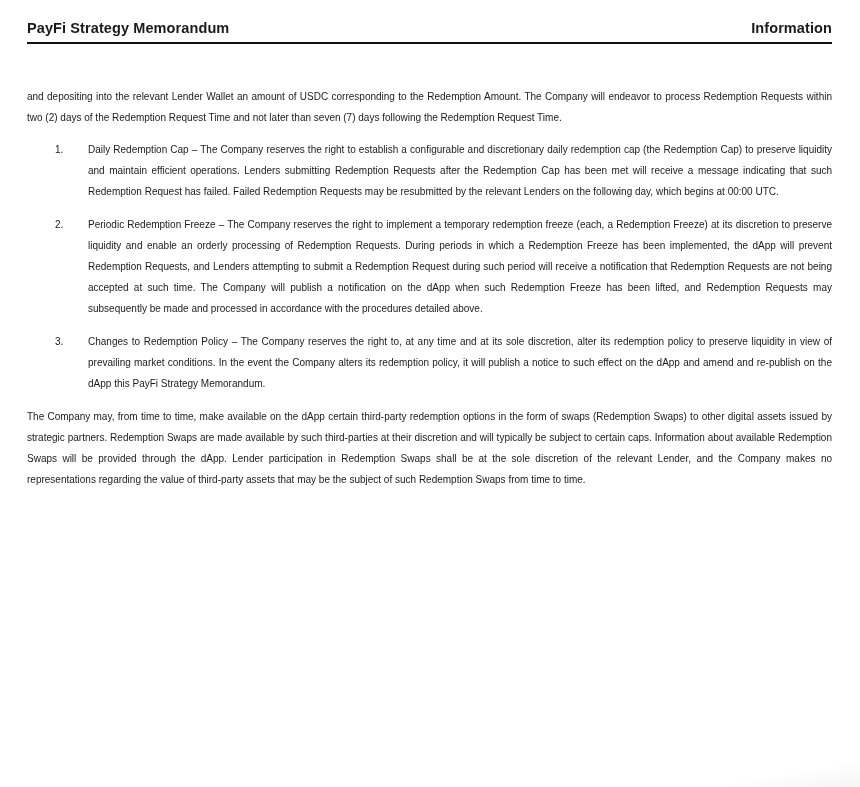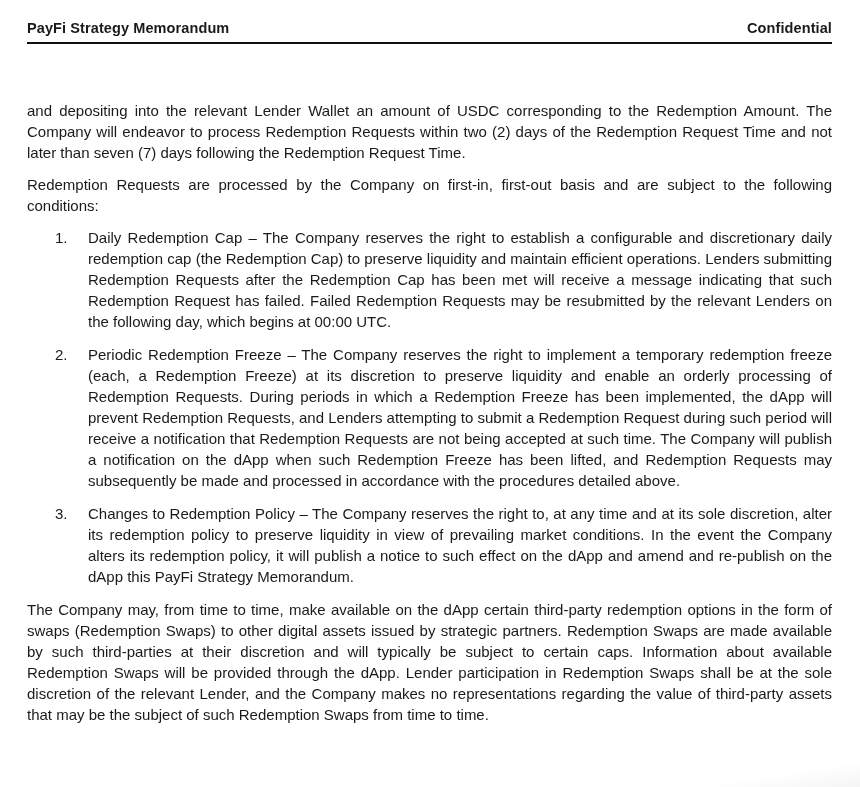--- a/index.html
+++ b/index.html
@@ -25,22 +25,22 @@
     border-bottom: 2px solid #111111;
     padding-bottom: 6px;
   }
   .doc-header .title,
   .doc-header .classification {
     font-weight: bold;
     font-size: 14.5px;
     letter-spacing: 0.1px;
   }
   .doc-body {
-    margin-top: 56px;
-    font-size: 15px;
+    margin-top: 42px;
+    font-size: 10px;
     line-height: 21px;
     text-align: justify;
   }
   .para {
     margin-bottom: 11px;
     text-align: justify;
   }
   .para:last-child { margin-bottom: 0; }
   .list-item {
     display: flex;
@@ -65,25 +65,24 @@
     background: linear-gradient(to bottom right, rgba(0,0,0,0) 40%, rgba(0,0,0,0.04));
     pointer-events: none;
   }
 </style>
 </head>
 <body>
 
 <div class="page">
   <div class="doc-header">
     <span class="title">PayFi Strategy Memorandum</span>
-    <span class="classification">Confidential</span>
+    <span class="classification">Information</span>
   </div>
   <div class="doc-body">
       <p class="para"><span>and depositing into the relevant Lender Wallet an amount of USDC corresponding to the Redemption Amount. The Company will endeavor to process Redemption Requests within two (2) days of the Redemption Request Time and not later than seven (7) days following the Redemption Request Time.</span></p>
-      <p class="para"><span>Redemption Requests are processed by the Company on first-in, first-out basis and are subject to the following conditions:</span></p>
       <div class="list-item">
         <span class="li-num">1.</span>
         <div class="li-body"><strong>Daily Redemption Cap</strong><span> – The Company reserves the right to establish a configurable and discretionary daily redemption cap (the </span><strong>Redemption Cap</strong><span>) to preserve liquidity and maintain efficient operations. Lenders submitting Redemption Requests after the Redemption Cap has been met will receive a message indicating that such Redemption Request has failed. Failed Redemption Requests may be resubmitted by the relevant Lenders on the following day, which begins at 00:00 UTC.</span></div>
       </div>
       <div class="list-item">
         <span class="li-num">2.</span>
         <div class="li-body"><strong>Periodic Redemption Freeze</strong><span> – The Company reserves the right to implement a temporary redemption freeze (each, a </span><strong>Redemption Freeze</strong><span>) at its discretion to preserve liquidity and enable an orderly processing of Redemption Requests. During periods in which a Redemption Freeze has been implemented, the dApp will prevent Redemption Requests, and Lenders attempting to submit a Redemption Request during such period will receive a notification that Redemption Requests are not being accepted at such time. The Company will publish a notification on the dApp when such Redemption Freeze has been lifted, and Redemption Requests may subsequently be made and processed in accordance with the procedures detailed above.</span></div>
       </div>
       <div class="list-item">
         <span class="li-num">3.</span>

